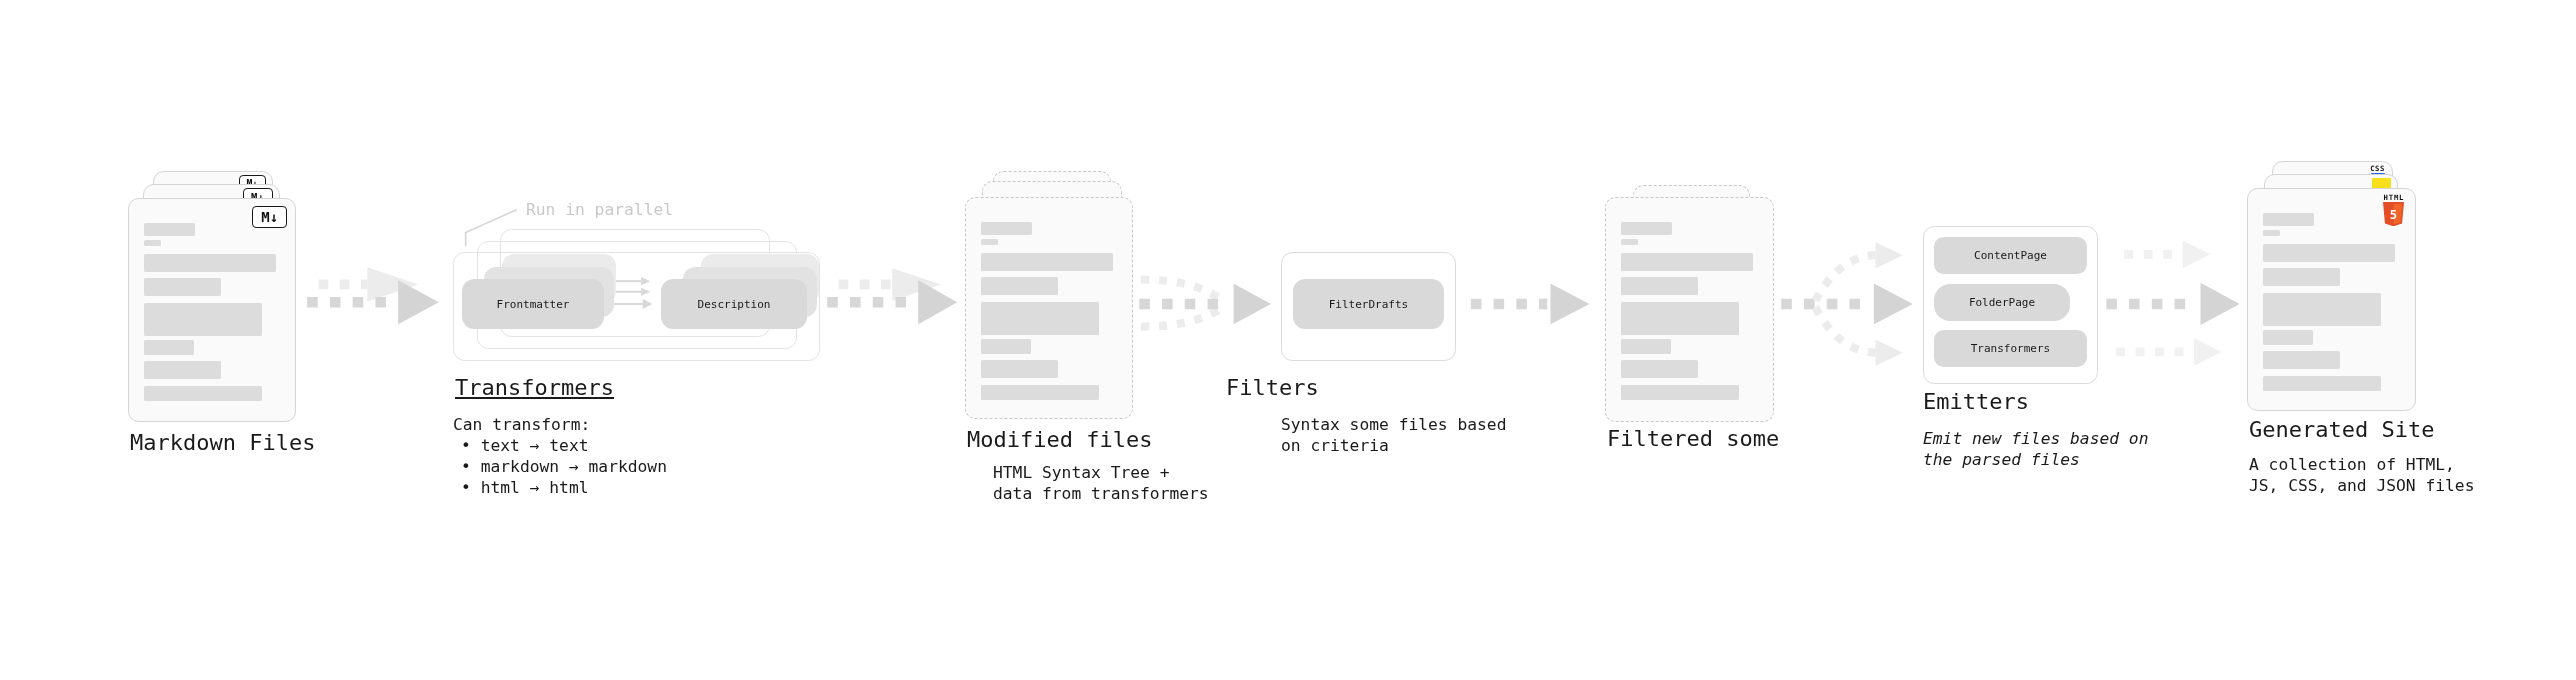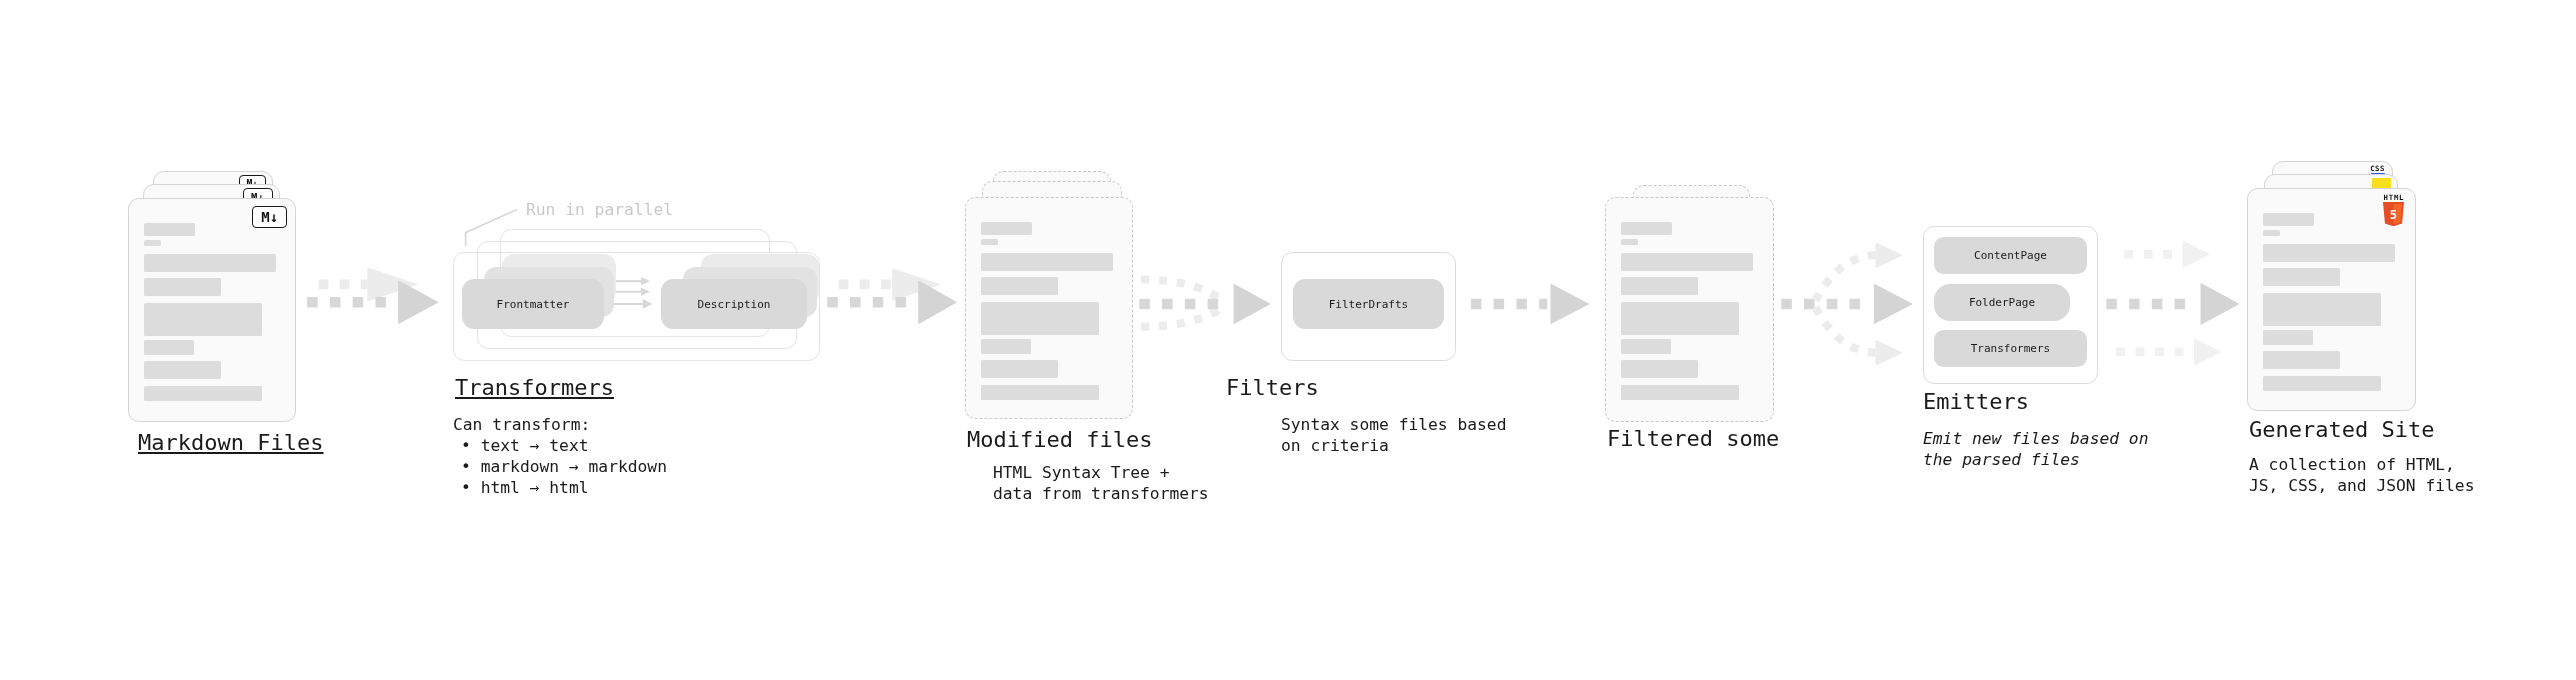--- a/index.html
+++ b/index.html
@@ -122,21 +122,21 @@
         </div>
     <div class="bar" style="left: 15.4px; top: 24.4px; width: 51px; height: 12.2px;"></div>
         <div class="bar" style="left: 15.4px; top: 41px; width: 17px; height: 5.7px;"></div>
         <div class="bar" style="left: 15.4px; top: 55px; width: 132px; height: 18px;"></div>
         <div class="bar" style="left: 15.4px; top: 79px; width: 77px; height: 18px;"></div>
         <div class="bar" style="left: 15.4px; top: 104px; width: 118px; height: 33px;"></div>
         <div class="bar" style="left: 15.4px; top: 141px; width: 50px; height: 15.4px;"></div>
         <div class="bar" style="left: 15.4px; top: 162px; width: 77px; height: 18px;"></div>
         <div class="bar" style="left: 15.4px; top: 187px; width: 118px; height: 14.6px;"></div>
       </div>
-    <div class="stage-label" style="left:138px;top:430px;text-decoration:underline;">Markdown Files</div>
+    <div class="stage-label" style="left:130px;top:430px;">Markdown Files</div>
   </div>
 
   <div>
     <div class="note-text" style="left:526px;top:200px;">Run in parallel</div>
     <div class="tbox" style="left:500px;top:229px;width:268px;height:106px;"></div>
     <div class="tbox" style="left:477px;top:241px;width:318px;height:106px;"></div>
     <div class="tbox" style="left:453px;top:252px;width:365px;height:107px;"></div>
 
     <div class="gbtn g2" style="left:502px;top:254px;width:114px;height:50px;"></div>
     <div class="gbtn g1" style="left:484px;top:267px;width:130px;height:50px;"></div>

